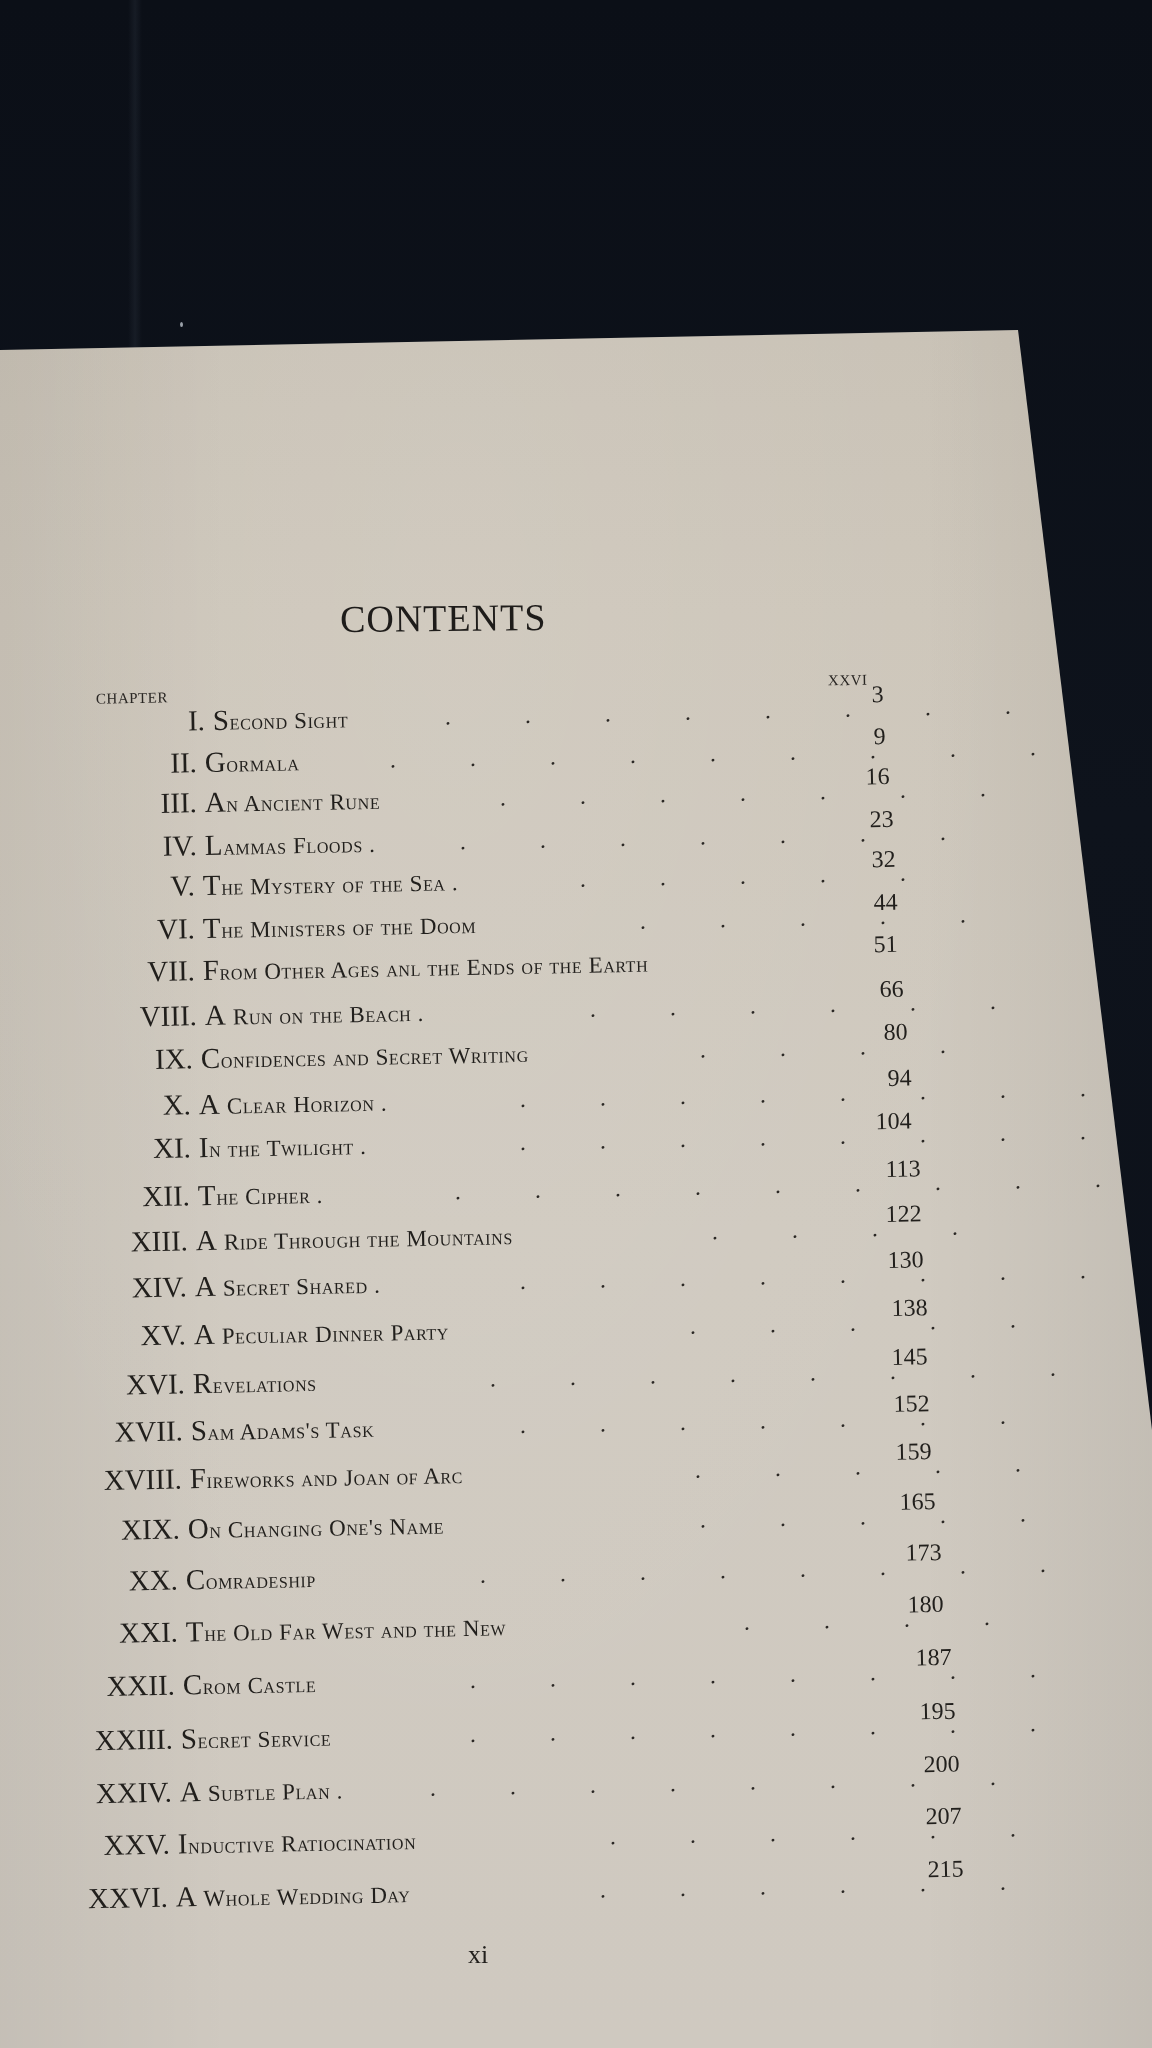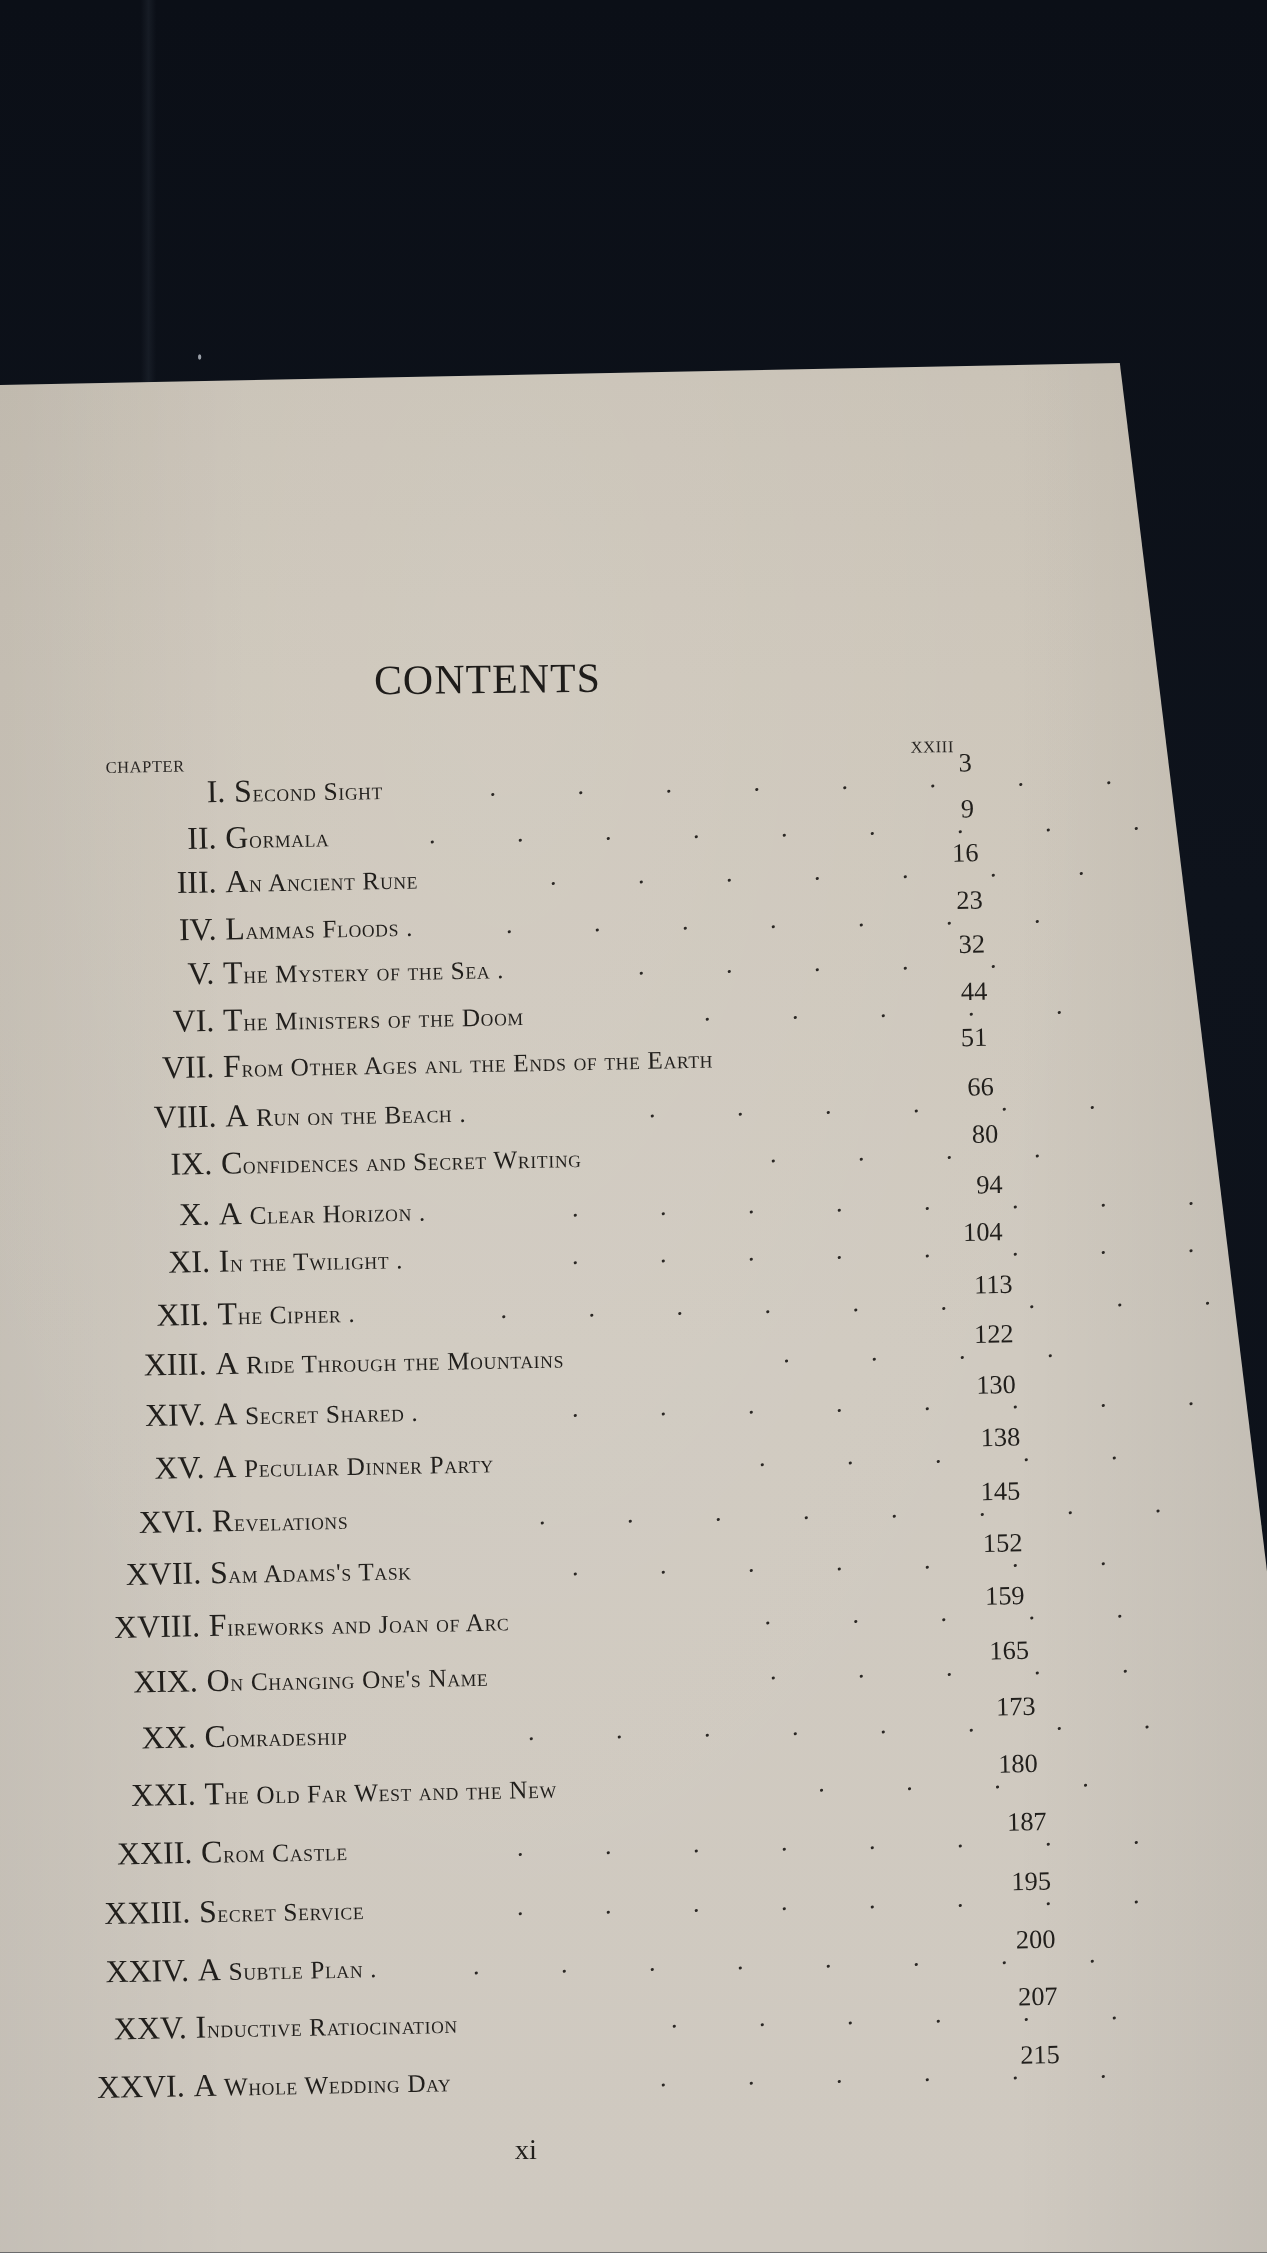--- a/index.html
+++ b/index.html
@@ -55,21 +55,21 @@
 <body>
 
 <div class="bg-seam"></div>
 <div class="speck"></div>
 
 <div class="paper"></div>
 <div class="paper-shade"></div>
 
 <div class="title">CONTENTS</div>
 <div class="hdr-chapter">CHAPTER</div>
-<div class="hdr-page">XXIII</div>
+<div class="hdr-page">XXVI</div>
 
 <div class="toc" id="toc">
     <div class="row" style="left: 0px; top: 708px; transform: rotate(-1.1deg);">
       <span class="num" style="width: 205px;">I.</span>
       <span class="ttl">Second Sight</span>
       <span class="dots" style="left: 445px; top: 4px;">. . . . . . . .</span>
       <span class="pg" style="left: 872px; top: -10px;">3</span>
     </div>
     <div class="row" style="left: 0px; top: 750px; transform: rotate(-1.1deg);">
       <span class="num" style="width: 197px;">II.</span>

